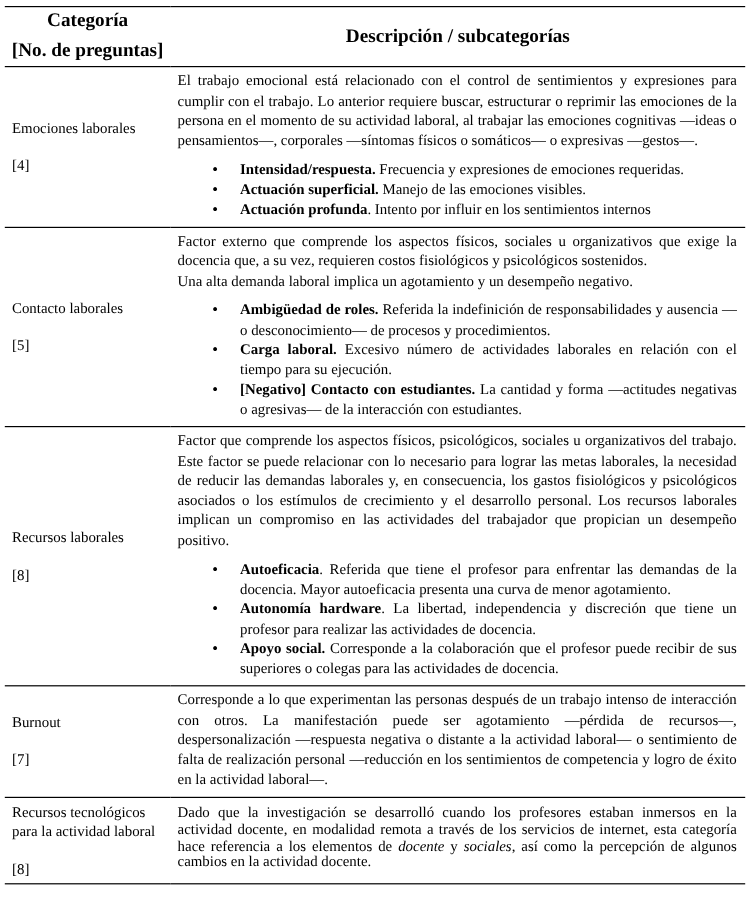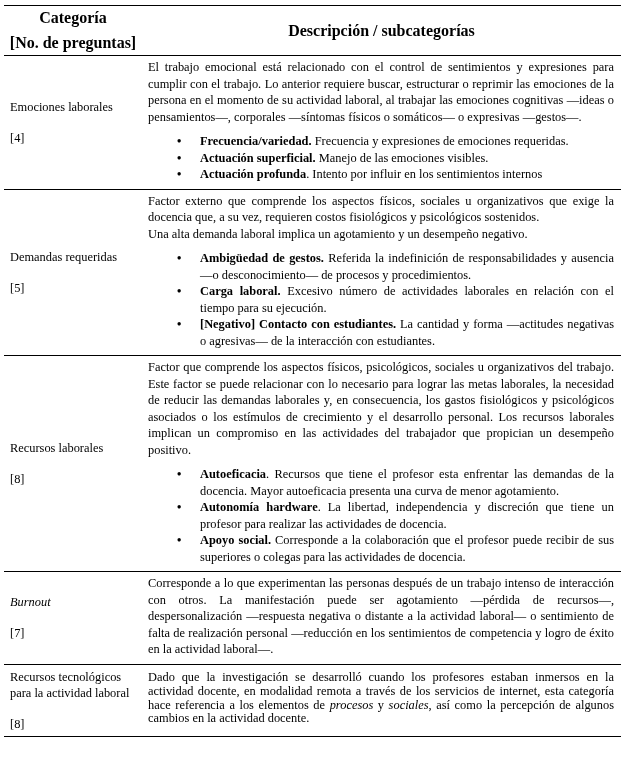--- a/index.html
+++ b/index.html
@@ -46,21 +46,21 @@
   }
   td.desc p { margin: 0; }
   ul.subs {
     list-style: none;
     margin: 8px 0 0 29px;
     padding: 0;
   }
   ul.subs li { position: relative; padding-left: 23px; }
   ul.subs .bullet { position: absolute; left: 0; top: 0; font-weight: bold; }
   .bold { font-weight: normal; }
-  .it { font-style: italic; }
+  .it { }
   tr.row5 td.desc { vertical-align: middle; }
   tr.row5 td.desc p { line-height: 13.8px; }
 </style>
 </head>
 <body>
 
 <div class="page">
   <table class="t">
     <colgroup>
         <col class="c1">
@@ -78,52 +78,52 @@
     <tbody>
 
       <tr>
         <td class="cat">
           <div>Emociones laborales</div>
           <div class="count">[4]</div>
         </td>
         <td class="desc">
           <p><span>El trabajo emocional está relacionado con el control de sentimientos y expresiones para cumplir con el trabajo. Lo anterior requiere buscar, estructurar o reprimir las emociones de la persona en el momento de su actividad laboral, al trabajar las emociones cognitivas —ideas o pensamientos—, corporales —síntomas físicos o somáticos— o expresivas —gestos—.</span></p>
           <ul class="subs">
-            <li><span class="bullet">•</span><b>Frecuencia/variedad.</b><span> Frecuencia y expresiones de emociones requeridas.</span></li>
+            <li><span class="bullet">•</span><b>Intensidad/respuesta.</b><span> Frecuencia y expresiones de emociones requeridas.</span></li>
             <li><span class="bullet">•</span><b>Actuación superficial.</b><span> Manejo de las emociones visibles.</span></li>
             <li><span class="bullet">•</span><b>Actuación profunda</b><span>. Intento por influir en los sentimientos internos</span></li>
           </ul>
         </td>
       </tr>
 
       <tr>
         <td class="cat">
-          <div>Demandas requeridas</div>
+          <div>Contacto laborales</div>
           <div class="count">[5]</div>
         </td>
         <td class="desc">
           <p><span>Factor externo que comprende los aspectos físicos, sociales u organizativos que exige la docencia que, a su vez, requieren costos fisiológicos y psicológicos sostenidos.</span></p>
           <p class="bold"><span>Una alta demanda laboral implica un agotamiento y un desempeño negativo.</span></p>
           <ul class="subs">
-            <li><span class="bullet">•</span><b>Ambigüedad de gestos.</b><span> Referida la indefinición de responsabilidades y ausencia —o desconocimiento— de procesos y procedimientos.</span></li>
+            <li><span class="bullet">•</span><b>Ambigüedad de roles.</b><span> Referida la indefinición de responsabilidades y ausencia —o desconocimiento— de procesos y procedimientos.</span></li>
             <li><span class="bullet">•</span><b>Carga laboral.</b><span> Excesivo número de actividades laborales en relación con el tiempo para su ejecución.</span></li>
             <li><span class="bullet">•</span><b>[Negativo] Contacto con estudiantes.</b><span> La cantidad y forma —actitudes negativas o agresivas— de la interacción con estudiantes.</span></li>
           </ul>
         </td>
       </tr>
 
       <tr>
         <td class="cat">
           <div>Recursos laborales</div>
           <div class="count">[8]</div>
         </td>
         <td class="desc">
           <p><span>Factor que comprende los aspectos físicos, psicológicos, sociales u organizativos del trabajo. Este factor se puede relacionar con lo necesario para lograr las metas laborales, la necesidad de reducir las demandas laborales y, en consecuencia, los gastos fisiológicos y psicológicos asociados o los estímulos de crecimiento y el desarrollo personal. Los recursos laborales implican un compromiso en las actividades del trabajador que propician un desempeño positivo.</span></p>
           <ul class="subs">
-            <li><span class="bullet">•</span><b>Autoeficacia</b><span>. Recursos que tiene el profesor esta enfrentar las demandas de la docencia. Mayor autoeficacia presenta una curva de menor agotamiento.</span></li>
+            <li><span class="bullet">•</span><b>Autoeficacia</b><span>. Referida que tiene el profesor para enfrentar las demandas de la docencia. Mayor autoeficacia presenta una curva de menor agotamiento.</span></li>
             <li><span class="bullet">•</span><b>Autonomía hardware</b><span>. La libertad, independencia y discreción que tiene un profesor para realizar las actividades de docencia.</span></li>
             <li><span class="bullet">•</span><b>Apoyo social.</b><span> Corresponde a la colaboración que el profesor puede recibir de sus superiores o colegas para las actividades de docencia.</span></li>
           </ul>
         </td>
       </tr>
 
       <tr>
         <td class="cat">
           <div class="it">Burnout</div>
           <div class="count">[7]</div>
@@ -132,19 +132,19 @@
           <p><span>Corresponde a lo que experimentan las personas después de un trabajo intenso de interacción con otros. La manifestación puede ser agotamiento —pérdida de recursos—, despersonalización —respuesta negativa o distante a la actividad laboral— o sentimiento de falta de realización personal —reducción en los sentimientos de competencia y logro de éxito en la actividad laboral—.</span></p>
         </td>
       </tr>
 
       <tr class="row5">
         <td class="cat">
           <div>Recursos tecnológicos para la actividad laboral</div>
           <div class="count">[8]</div>
         </td>
         <td class="desc">
-          <p class="bold"><span>Dado que la investigación se desarrolló cuando los profesores estaban inmersos en la actividad docente, en modalidad remota a través de los servicios de internet, esta categoría hace referencia a los elementos de </span><i>procesos</i><span> y </span><i>sociales</i><span>, así como la percepción de algunos cambios en la actividad docente.</span></p>
+          <p class="bold"><span>Dado que la investigación se desarrolló cuando los profesores estaban inmersos en la actividad docente, en modalidad remota a través de los servicios de internet, esta categoría hace referencia a los elementos de </span><i>docente</i><span> y </span><i>sociales</i><span>, así como la percepción de algunos cambios en la actividad docente.</span></p>
         </td>
       </tr>
 
     </tbody>
   </table>
 </div>
 
 </body></html>

